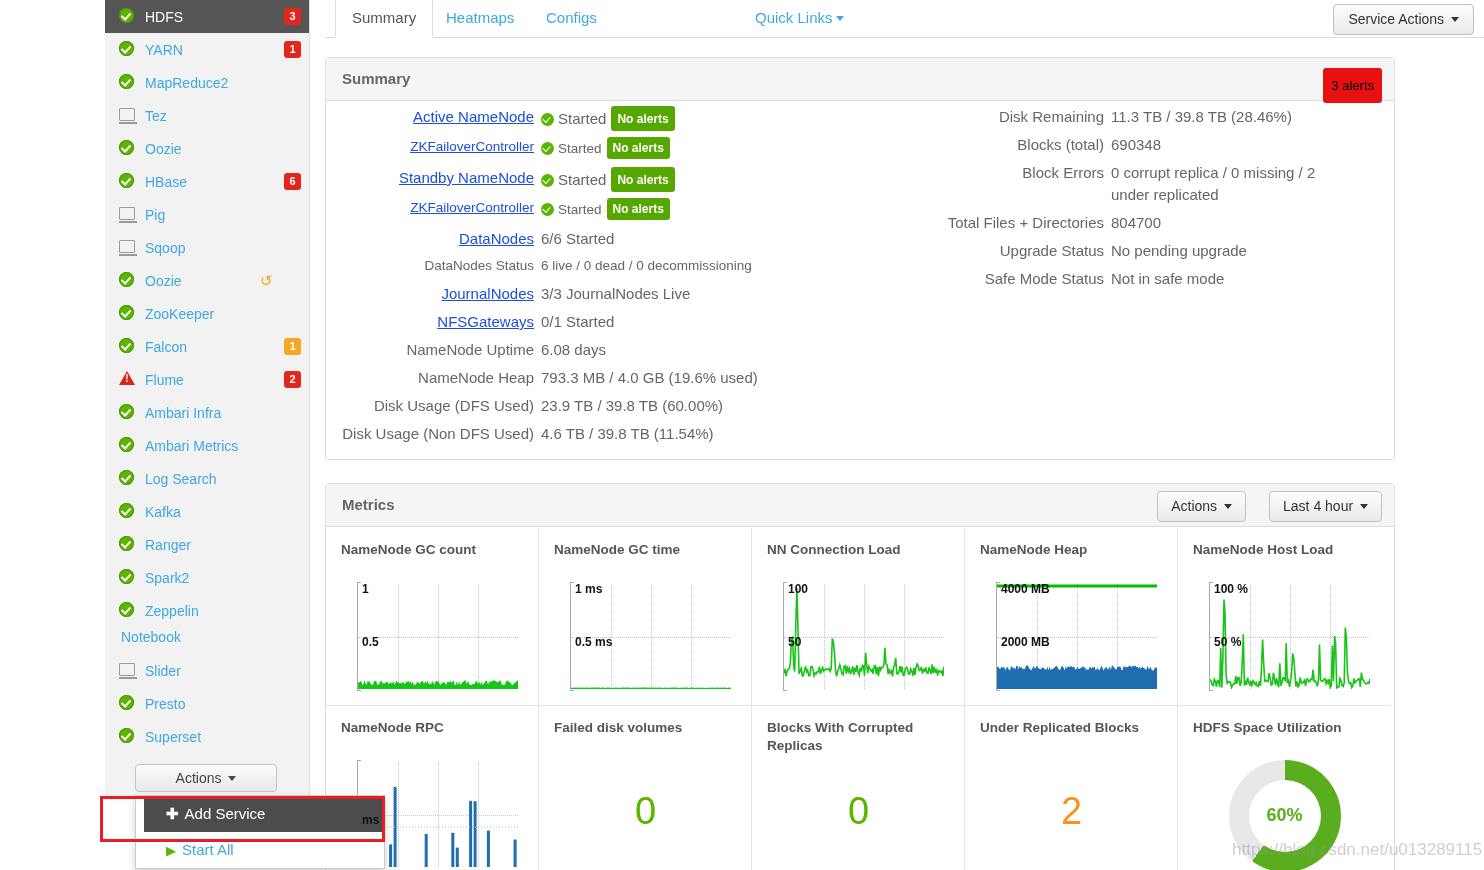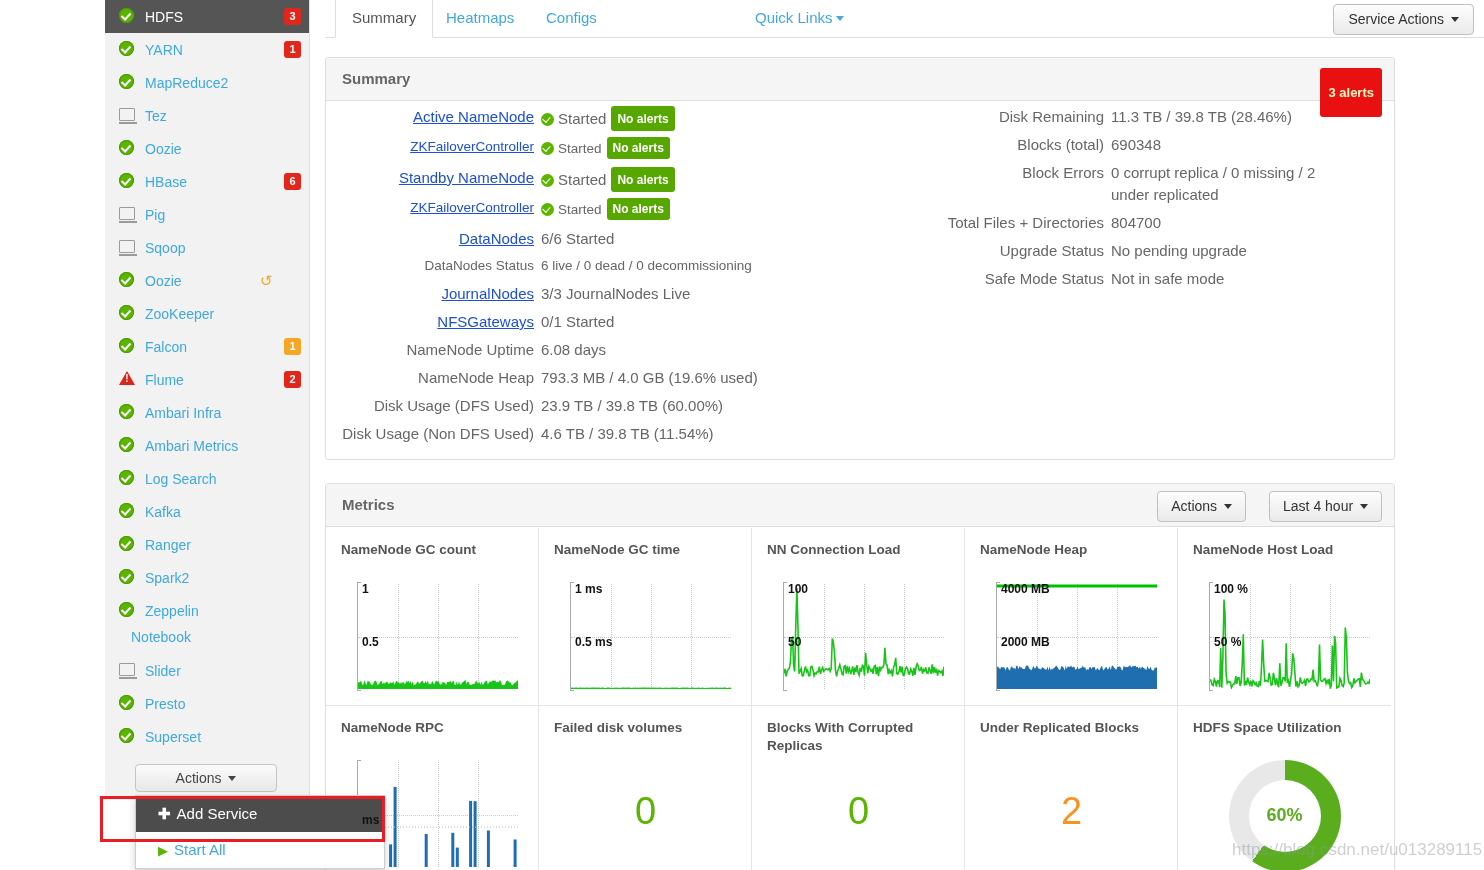--- a/index.html
+++ b/index.html
@@ -38,21 +38,21 @@
     margin-right: 10px;
     position: relative;
   }
   .svc-label {
     color: #3fa8e0;
     font-size: 14px;
     vertical-align: middle;
   }
   .svc-sublabel {
     display: block;
-    margin-left: 26px;
+    margin-left: 16px;
     color: #3fa8e0;
     font-size: 14px;
     height: 27px; line-height: 20px;
   }
   .badge {
     position: absolute;
     right: 8px; top: 8px;
     min-width: 17px; height: 17px;
     line-height: 17px;
     text-align: center;
@@ -128,20 +128,21 @@
     font-size: 14px;
     color: #444;
   }
   #actions-menu {
     position: absolute;
     left: 135px; top: 795px;
     width: 250px;
     background: #fff;
     border: 1px solid #ccc;
     box-shadow: 0 4px 8px rgba(0,0,0,.18);
+    padding-left: 8px;
   }
   .menu-item {
     height: 36px; line-height: 36px;
     padding-left: 22px;
     font-size: 15px;
     color: #3fa8e0;
   }
   .menu-item.hl { background: #4c4c4c; color: #fff; }
   .menu-item .plus { font-weight: bold; margin-right: 6px; }
   .menu-item .play { color: #5ab400; margin-right: 6px; font-size: 13px; }
@@ -210,23 +211,23 @@
     border-bottom: 1px solid #ddd;
     position: relative;
   }
   .panel-title {
     position: absolute; left: 16px; top: 12px;
     font-size: 15px; font-weight: bold; color: #666;
   }
   #alerts-badge {
     position: absolute; right: 12px; top: 10px;
     background: #e81010;
-    color: #fef9c3;
-    font-size: 13px; font-weight: bold;
-    padding: 17px 8px;
+    color: #000000;
+    font-size: 13px; font-weight: normal;
+    padding: 10px 8px;
     border-radius: 3px;
   }
 
   #summary-panel { left: 325px; top: 57px; width: 1070px; height: 403px; }
   #metrics-panel { left: 325px; top: 483px; width: 1070px; height: 400px; }
 
   .sum-col { position: absolute; top: 48px; }
   #sum-left { left: 0; width: 480px; }
   #sum-right { left: 560px; width: 460px; }
   .sum-row {

